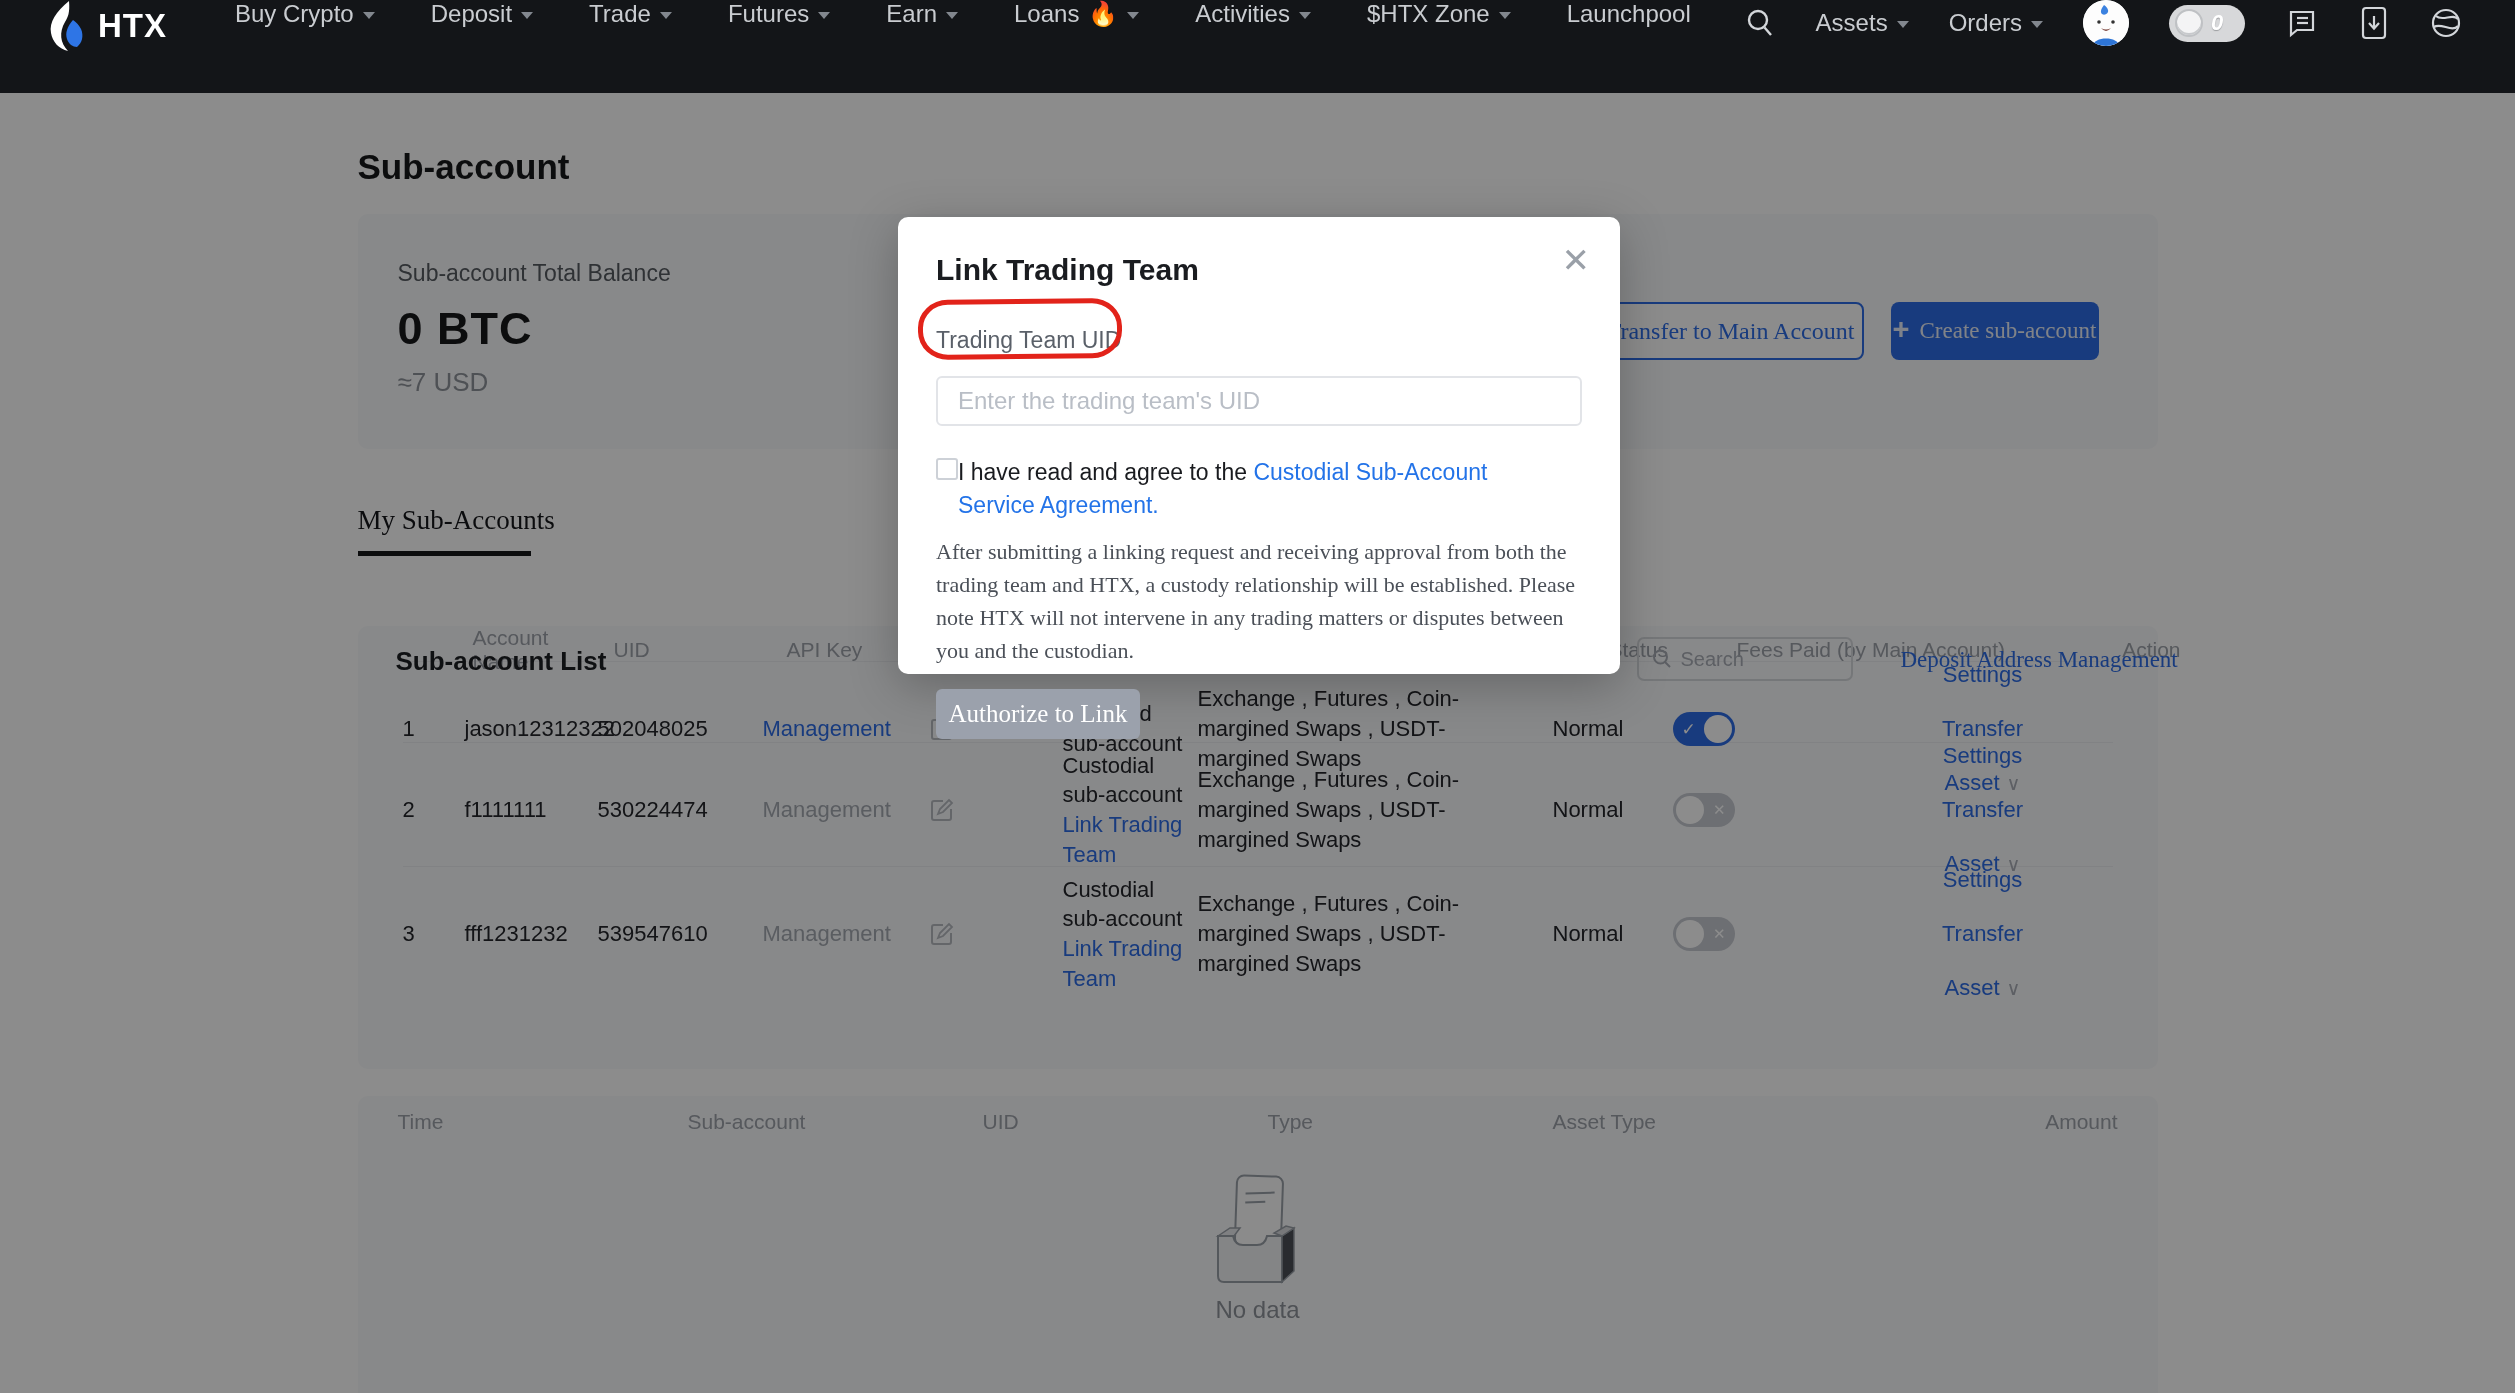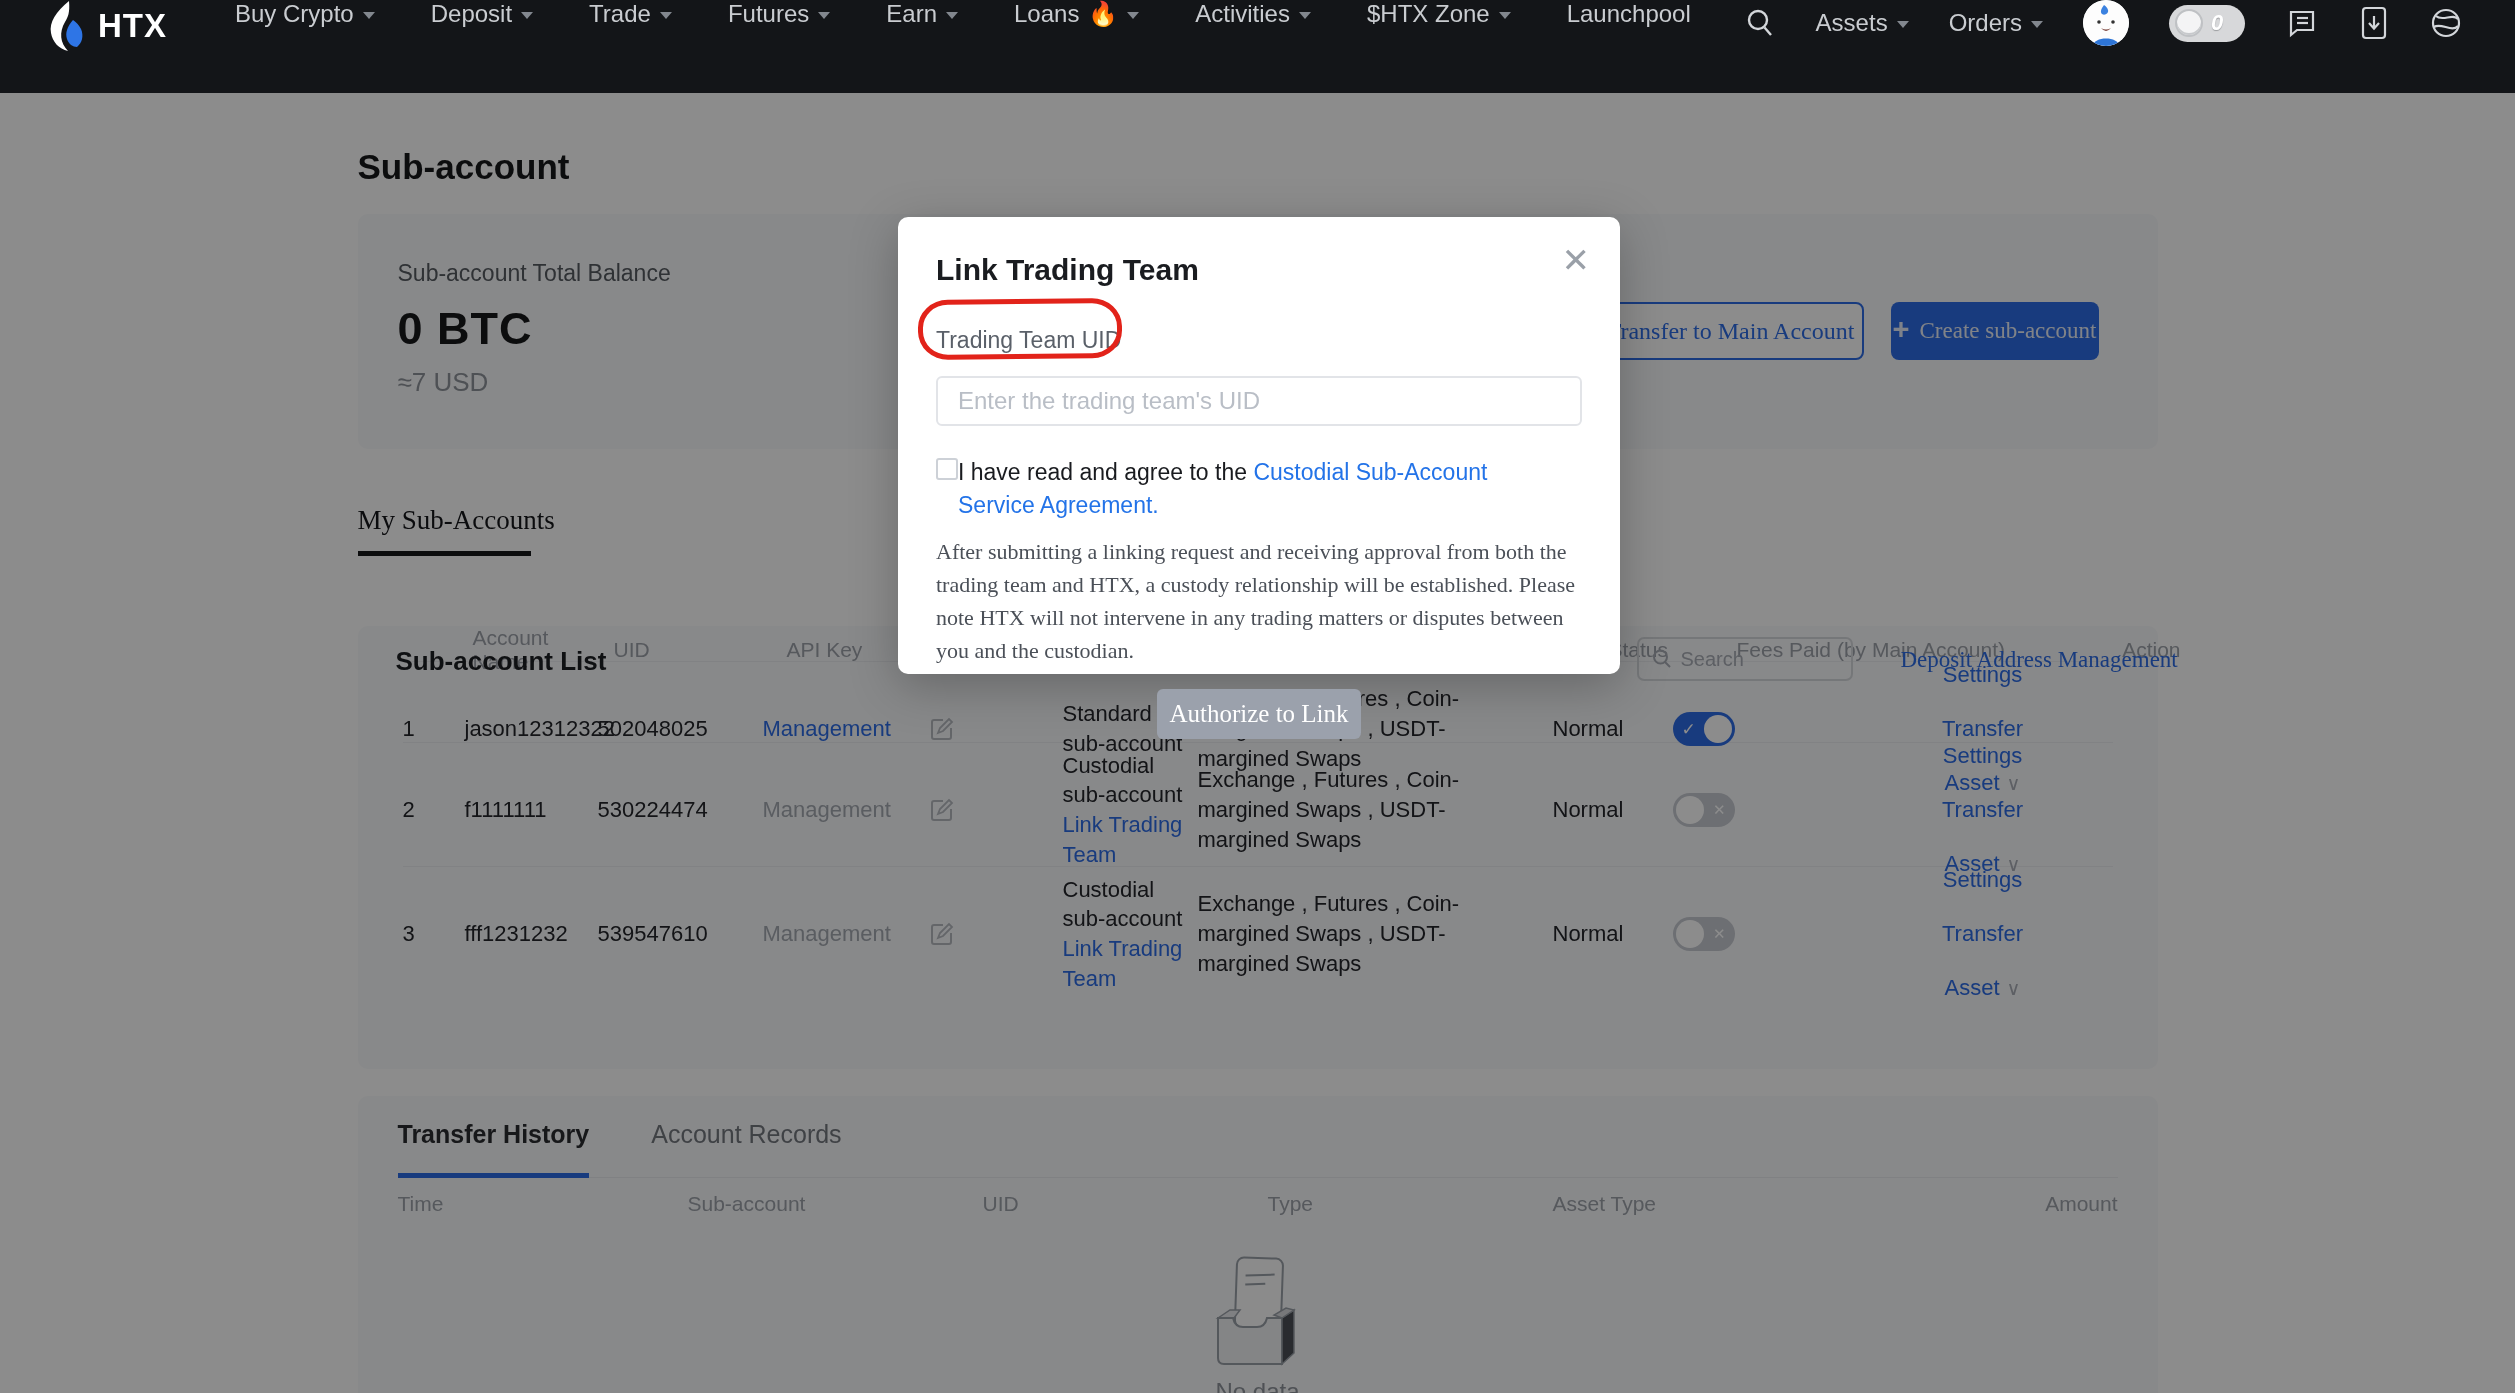--- a/index.html
+++ b/index.html
@@ -117,21 +117,21 @@
   .modal-input {
     margin-top:22px; width:646px; height:50px; border:2px solid #e2e4e8; border-radius:6px;
     padding:0 20px; font-size:24px; color:#33373d; outline:none; font-family:inherit; background:#fff;
   }
   .modal-input::placeholder { color:#b9bec6; }
   .agree-row { margin-top:30px; display:flex; }
   .checkbox { flex:0 0 auto; width:22px; height:22px; border:2px solid #cdd1d7; border-radius:3px; background:#fff; margin-top:2px; cursor:pointer; }
   .agree-text { font-size:23px; color:#191b1f; line-height:1.42; width:565px; }
   .agree-link { color:#2373e8; cursor:pointer; }
   .modal-note { margin-top:14px; font-size:22px; color:#4b5058; line-height:1.5; width:648px; }
-  .modal-footer { display:flex; justify-content:center; margin-top:22px; }
+  .modal-footer { display:flex; justify-content:flex-start; margin-top:22px; }
   .btn-authorize {
     width:204px; height:50px; border-radius:6px; background:#9ba1ac; color:#ffffff;
     font-size:25px; display:flex; align-items:center; justify-content:center; cursor:not-allowed;
   }
   svg { display:block; }
 </style>
 </head>
 <body>
 
 <div class="screen">
@@ -379,24 +379,20 @@
           <span class="action-link">Transfer</span>
           <span class="action-link">
               <span>Asset</span>
               <span class="chev">∨</span>
             </span>
         </div>
       </div>
     </section>
 
     <section class="history-card">
-      <div class="tabbar">
-        <div class="h-tab active">Transfer History</div>
-        <div class="h-tab inactive">Account Records</div>
-      </div>
       <div class="h-thead">
         <div>Time</div>
         <div>Sub-account</div>
         <div>UID</div>
         <div>Type</div>
         <div>Asset Type</div>
         <div class="h-amount">Amount</div>
       </div>
       <div class="empty-wrap">
         <svg width="100" height="120" viewBox="0 0 100 120">

